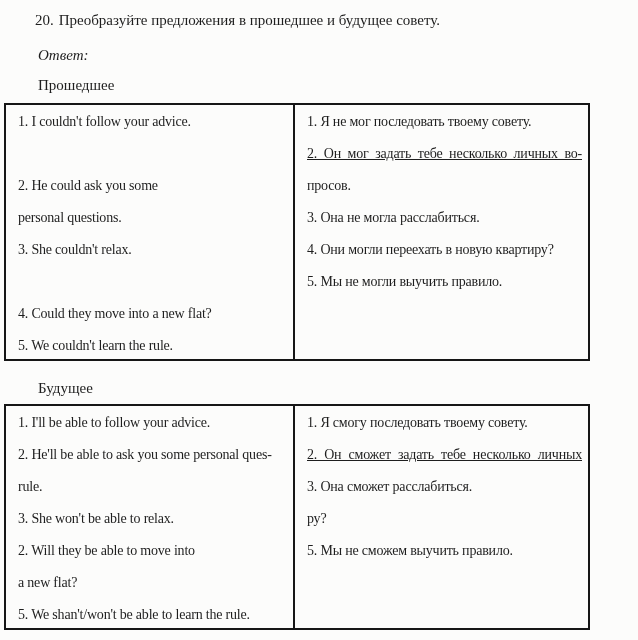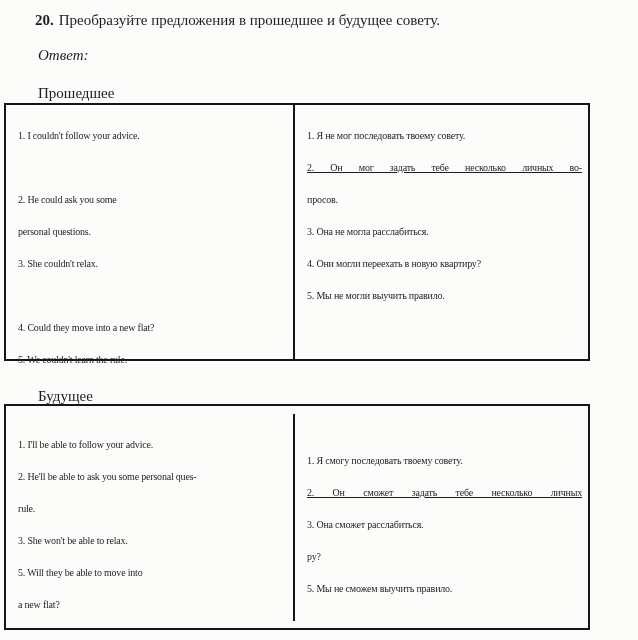--- a/index.html
+++ b/index.html
@@ -11,49 +11,49 @@
     font-family: "Liberation Serif", "DejaVu Serif", serif;
     color: #1e1e1e;
     overflow: hidden;
   }
   .title-line {
     position: absolute;
     left: 35px; top: 9px;
     font-size: 15px; line-height: 22px;
     white-space: nowrap;
   }
-  .title-line .num { font-weight: 700; margin-right: 5px; }
+  .title-line .num { font-weight: 400; margin-right: 5px; }
   .answer-label {
     position: absolute;
     left: 38px; top: 44px;
     font-size: 15px; line-height: 22px;
     font-style: italic;
   }
   .section-heading {
     position: absolute;
     left: 38px;
-    font-size: 15px; line-height: 22px; margin-top: 8px;
+    font-size: 15px; line-height: 22px;
   }
   #past-heading { top: 74px; }
   #future-heading { top: 377px; }
   .grid-table {
     position: absolute;
     left: 4px;
     width: 586px;
     border: 2px solid #161616;
     box-sizing: border-box;
     display: flex;
     align-items: stretch;
   }
   #past-table { top: 103px; height: 258px; }
-  #future-table { top: 404px; height: 226px; align-items: center; }
+  #future-table { top: 404px; height: 226px; }
   .col {
     box-sizing: border-box;
-    padding: 15px 6px 0 12px;
-    font-size: 10px;
+    padding: 1px 6px 0 12px;
+    font-size: 14px;
     letter-spacing: -0.2px;
   }
   .col.english { width: 289px; border-right: 2px solid #161616; }
   .col.russian { flex: 1; }
   .line {
     height: 32px;
     line-height: 32px;
     white-space: nowrap;
     overflow: hidden;
   }
@@ -99,22 +99,23 @@
   </div>
 
   <div class="section-heading" id="future-heading">Будущее</div>
 
   <div class="grid-table" id="future-table">
     <div class="col english">
       <div class="line">1. I'll be able to follow your advice.</div>
       <div class="line">2. He'll be able to ask you some personal ques-</div>
       <div class="line">rule.</div>
       <div class="line">3. She won't be able to relax.</div>
-      <div class="line">5. Will they be able to move into</div>
+      <div class="line">2. Will they be able to move into</div>
       <div class="line">a new flat?</div>
+      <div class="line">5. We shan't/won't be able to learn the rule.</div>
     </div>
     <div class="col russian">
       <div class="line">1. Я смогу последовать твоему совету.</div>
       <div class="line just">2. Он сможет задать тебе несколько личных</div>
       <div class="line">3. Она сможет расслабиться.</div>
       <div class="line">ру?</div>
       <div class="line">5. Мы не сможем выучить правило.</div>
     </div>
   </div>
 

